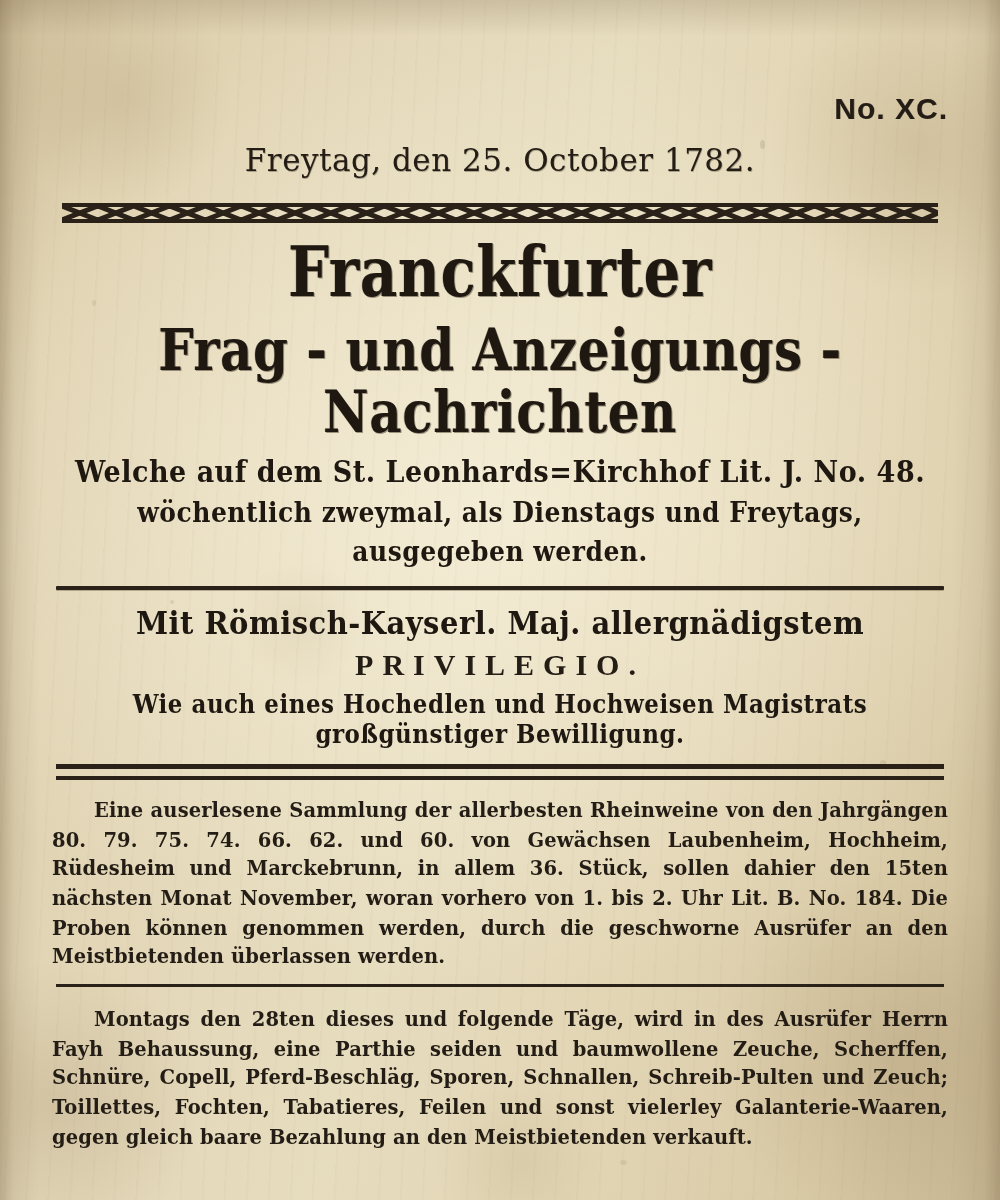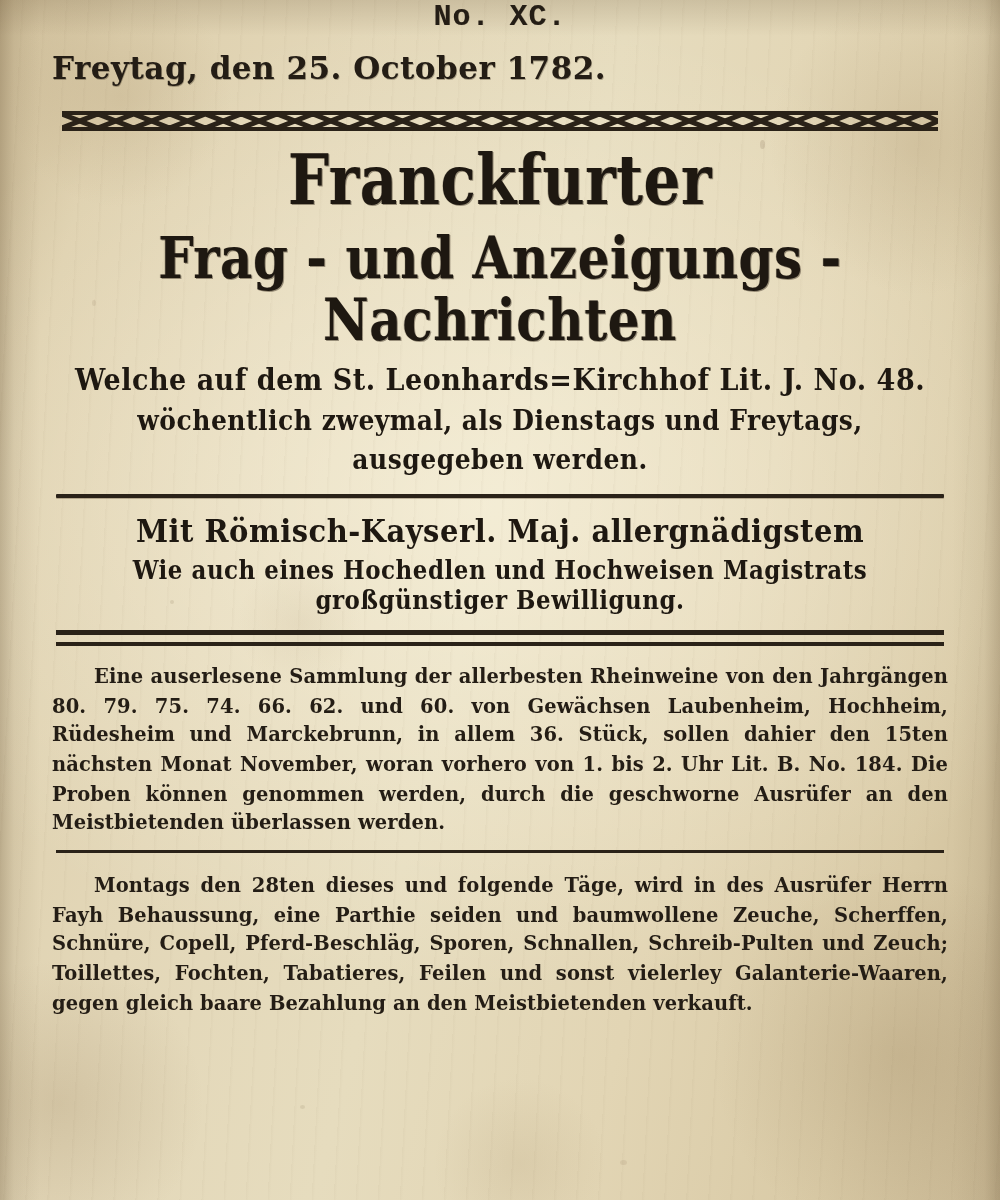--- a/index.html
+++ b/index.html
@@ -52,34 +52,36 @@
   }
 
   .content {
     position: relative;
     z-index: 3;
     padding: 0 52px;
   }
 
   
   .issue-no {
-    text-align: center;
+    text-align: right;
+    margin-top: 92px;
     font-size: 30px;
     letter-spacing: 1px;
     color: #241d15;
-    font-family: Liberation Mono, monospace;
+    font-family: Liberation Sans, sans-serif;
     font-weight: 700;
     text-shadow: 0.6px 0.4px 0 rgba(60,48,32,0.35);
   }
   .issue-date {
+    text-align: center;
     margin-top: 16px;
     font-size: 31px;
     color: #241d15;
     font-family: "DejaVu Serif", serif;
-    font-weight: 700;
+    font-weight: 400;
     letter-spacing: 0.5px;
     transform: scaleY(1.02);
     text-shadow: 0.6px 0.4px 0 rgba(60,48,32,0.35);
   }
 
   
   .chain-rule {
     margin: 22px 10px 0 10px;
     height: 26px;
     position: relative;
@@ -237,20 +239,21 @@
 
     <div class="fraktur title-main">Franckfurter</div>
     <div class="fraktur title-sub">Frag - und Anzeigungs - Nachrichten</div>
     <div class="fraktur title-line3">Welche auf dem St. Leonhards=Kirchhof Lit. J. No. 48.</div>
     <div class="fraktur title-line4">wöchentlich zweymal, als Dienstags und Freytags,</div>
     <div class="fraktur title-line5">ausgegeben werden.</div>
 
     <div class="rule"></div>
 
     <div class="fraktur privilege-1">Mit Römisch-Kayserl. Maj. allergnädigstem</div>
+    <div class="privilege-2">PRIVILEGIO.</div>
     <div class="fraktur privilege-3">Wie auch eines Hochedlen und Hochweisen Magistrats großgünstiger Bewilligung.</div>
 
     <div class="double-rule">
       <div class="r1"></div>
       <div class="r2"></div>
     </div>
 
 
     <div class="advert"><span class="indent"></span><span>Eine auserlesene Sammlung der allerbesten Rheinweine von den Jahrgängen 80. 79. 75. 74. 66. 62. und 60. von Gewächsen Laubenheim, Hochheim, Rüdesheim und Marckebrunn, in allem 36. Stück, sollen dahier den 15ten nächsten Monat November, woran vorhero von 1. bis 2. Uhr Lit. B. No. 184. Die Proben können genommen werden, durch die geschworne Ausrüfer an den Meistbietenden überlassen werden.</span></div>
 

